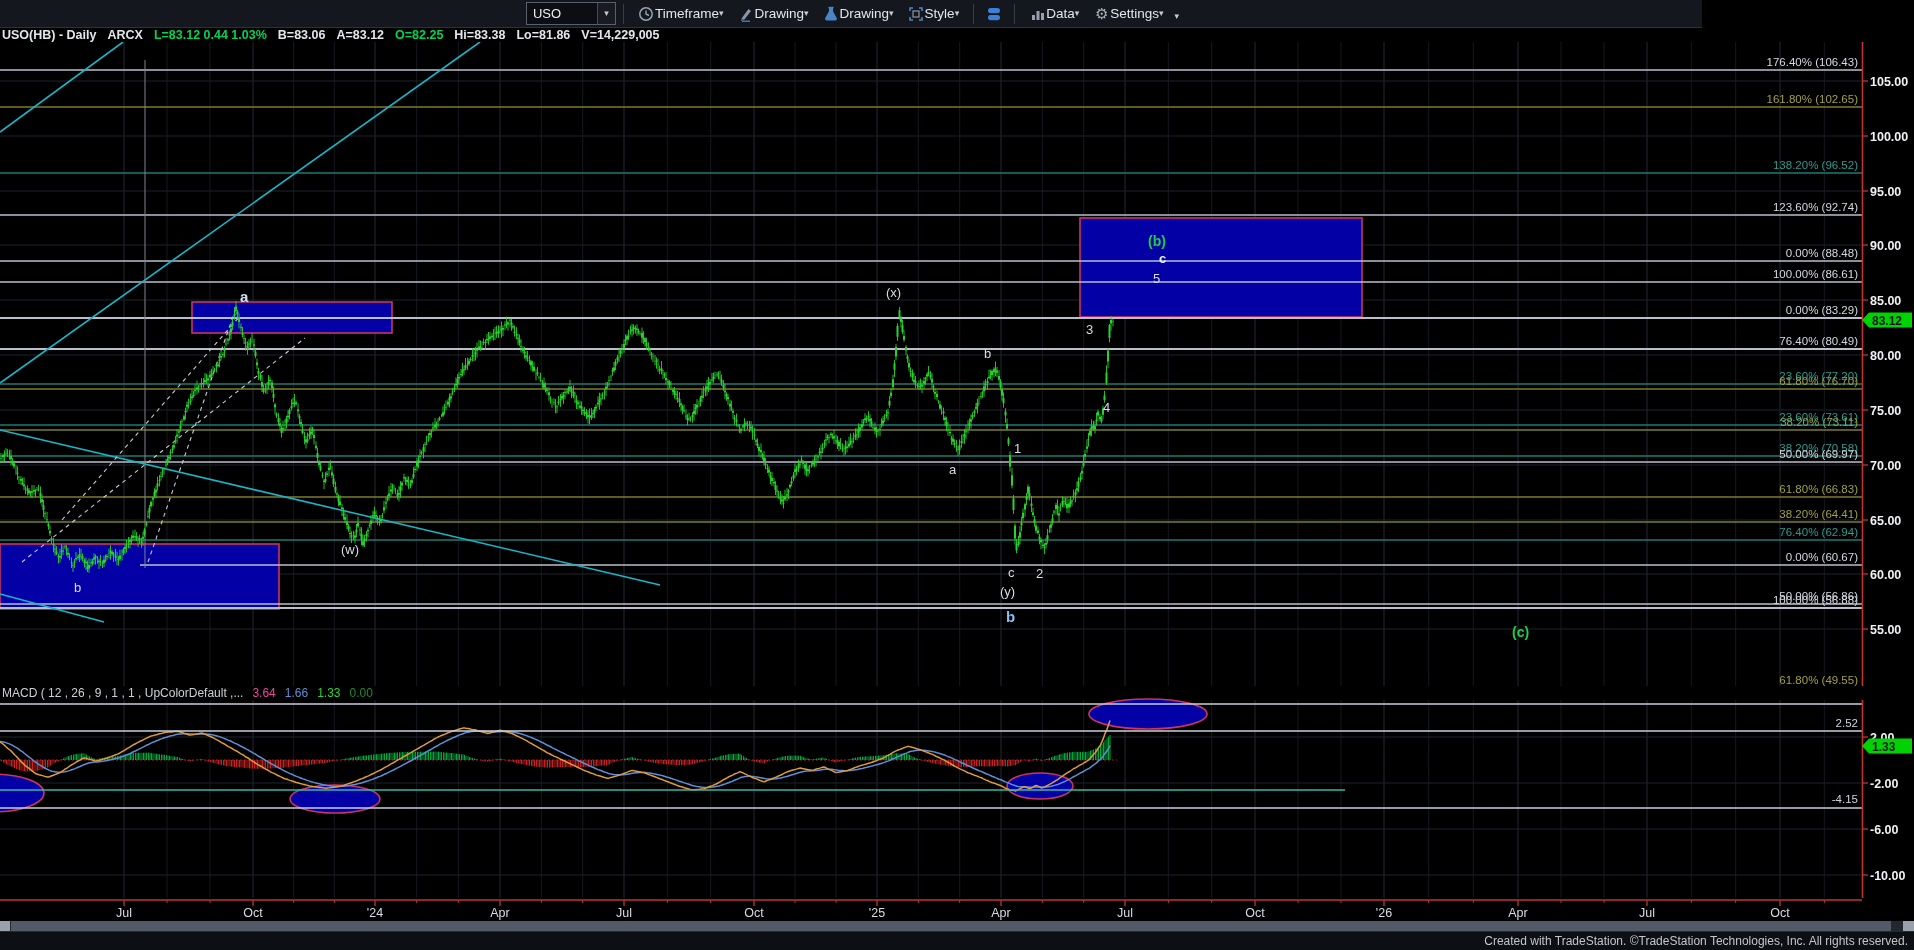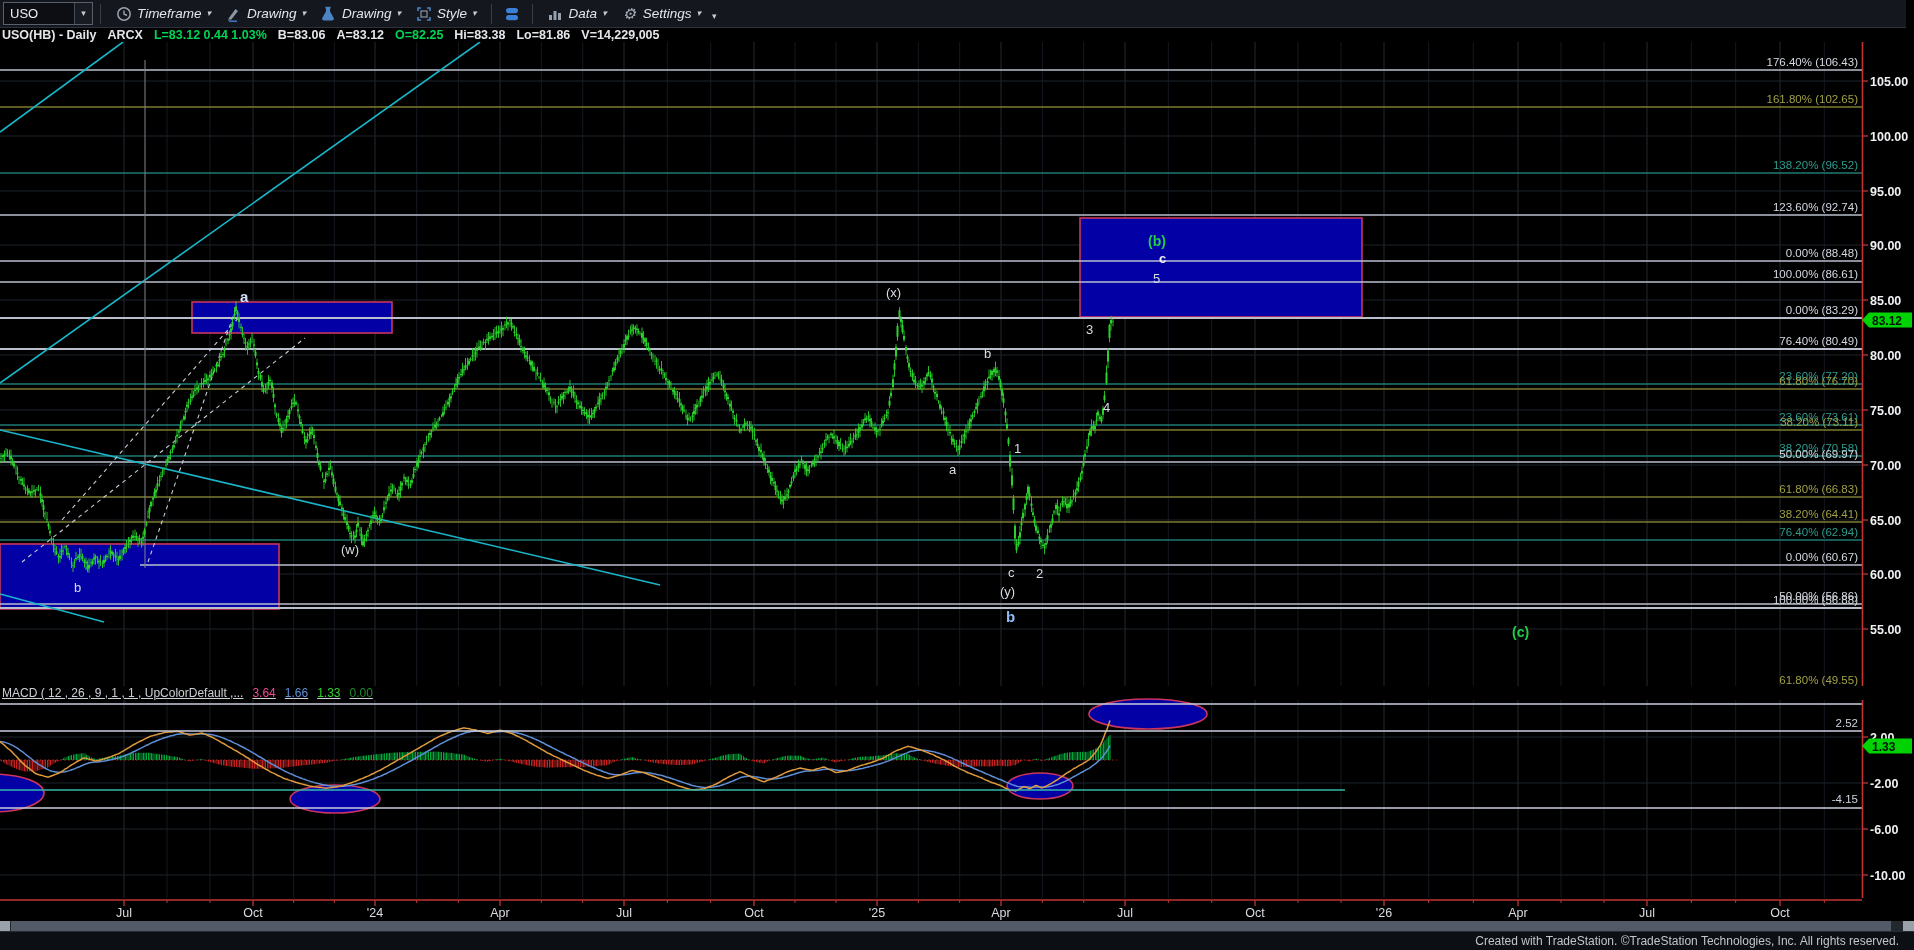--- a/index.html
+++ b/index.html
@@ -1,51 +1,51 @@
 <!DOCTYPE html>
 <html><head>
 <meta charset="utf-8">
 <style>
   html,body{margin:0;padding:0;background:#000;width:1914px;height:950px;overflow:hidden;
     font-family:"Liberation Sans",sans-serif;-webkit-font-smoothing:antialiased;}
   #stage{position:relative;width:1914px;height:950px;background:#000;}
   #chart-svg{position:absolute;left:0;top:0;}
   
-  #toolbar{position:absolute;left:0;top:0;width:1906px;height:27px;background:#14171e;
-    border-bottom:1px solid #2c313c;display:flex;align-items:center;color:#e2e5ea;font-size:13.5px;}
+  #toolbar{position:absolute;left:0;top:0;width:1702px;height:27px;background:#14171e;
+    border-bottom:1px solid #2c313c;display:flex;align-items:center;color:#e2e5ea;font-size:13.5px;justify-content:center;}
   .tb-combo{display:flex;align-items:center;height:21px;background:#0c0e13;border:1px solid #5a606b;
     margin-left:3px;width:88px;}
   .tb-combo .sym{flex:1;padding-left:6px;font-size:13px;color:#eceff3;}
   .tb-combo .dd{width:17px;height:100%;border-left:1px solid #464c57;display:flex;align-items:center;
     justify-content:center;background:#181b22;}
   .caret{font-size:9px;color:#c6cbd3;line-height:1;}
   .tb-sep{width:1px;height:20px;background:#383e49;margin:0 7px;}
-  .tb-item{display:flex;align-items:center;gap:5px;padding:0 7px;height:27px;cursor:default;font-style:italic;}
+  .tb-item{display:flex;align-items:center;padding:0 7px;height:27px;cursor:default;}
   .tb-item .lbl{color:#e2e5ea;}
   .ticon{display:inline-flex;width:17px;height:17px;align-items:center;justify-content:center;}
   .gear-glyph{font-size:15px;color:#a6aeba;}
   .tb-candlebtn{display:flex;align-items:center;justify-content:center;width:26px;height:22px;}
   .tb-overflow{margin-left:4px;margin-top:6px;}
   
   #quote{position:absolute;left:0;top:27px;width:1914px;height:15px;display:flex;gap:11px;
     align-items:center;font-size:12.5px;font-weight:700;color:#e3e6ea;padding-left:2px;background:transparent;}
   .q-green{color:#00d455;}
   
   #macd-head{position:absolute;left:2px;top:686px;height:14px;display:flex;gap:9px;align-items:center;
-    font-size:12px;color:#ccd0d6;white-space:nowrap;text-decoration:underline;}
+    font-size:12px;color:#ccd0d6;white-space:nowrap;}
   #macd-head .v1{color:#ec4899;} #macd-head .v2{color:#5e8fd6;}
   #macd-head .v3{color:#2fd32f;} #macd-head .v4{color:#1d8a2a;}
   
   #hscroll{position:absolute;left:0;top:921px;width:1914px;height:10px;background:#23272e;}
   #hscroll .cap-l{position:absolute;left:0;top:0;width:10px;height:10px;background:#99a1ab;}
   #hscroll .thumb{position:absolute;left:11px;top:0;width:1880px;height:10px;background:#515a66;}
   #hscroll .cap-r{position:absolute;right:0;top:0;width:11px;height:10px;background:#99a1ab;}
   #statusbar{position:absolute;left:0;top:931px;width:1914px;height:19px;background:#0c0f14;
     border-top:1px solid #272b33;display:flex;align-items:center;justify-content:flex-end;
-    font-size:12px;color:#c2c6cc;padding-right:15px;box-sizing:border-box;}
+    font-size:12px;color:#c2c6cc;padding-right:6px;box-sizing:border-box;}
 </style>
 </head>
 <body>
 
 <div id="stage">
   <svg id="chart-svg" width="1914" height="950">
       <defs>
         <clipPath id="clipPrice">
           <rect x="0" y="42" width="1862" height="644"></rect>
         </clipPath>

